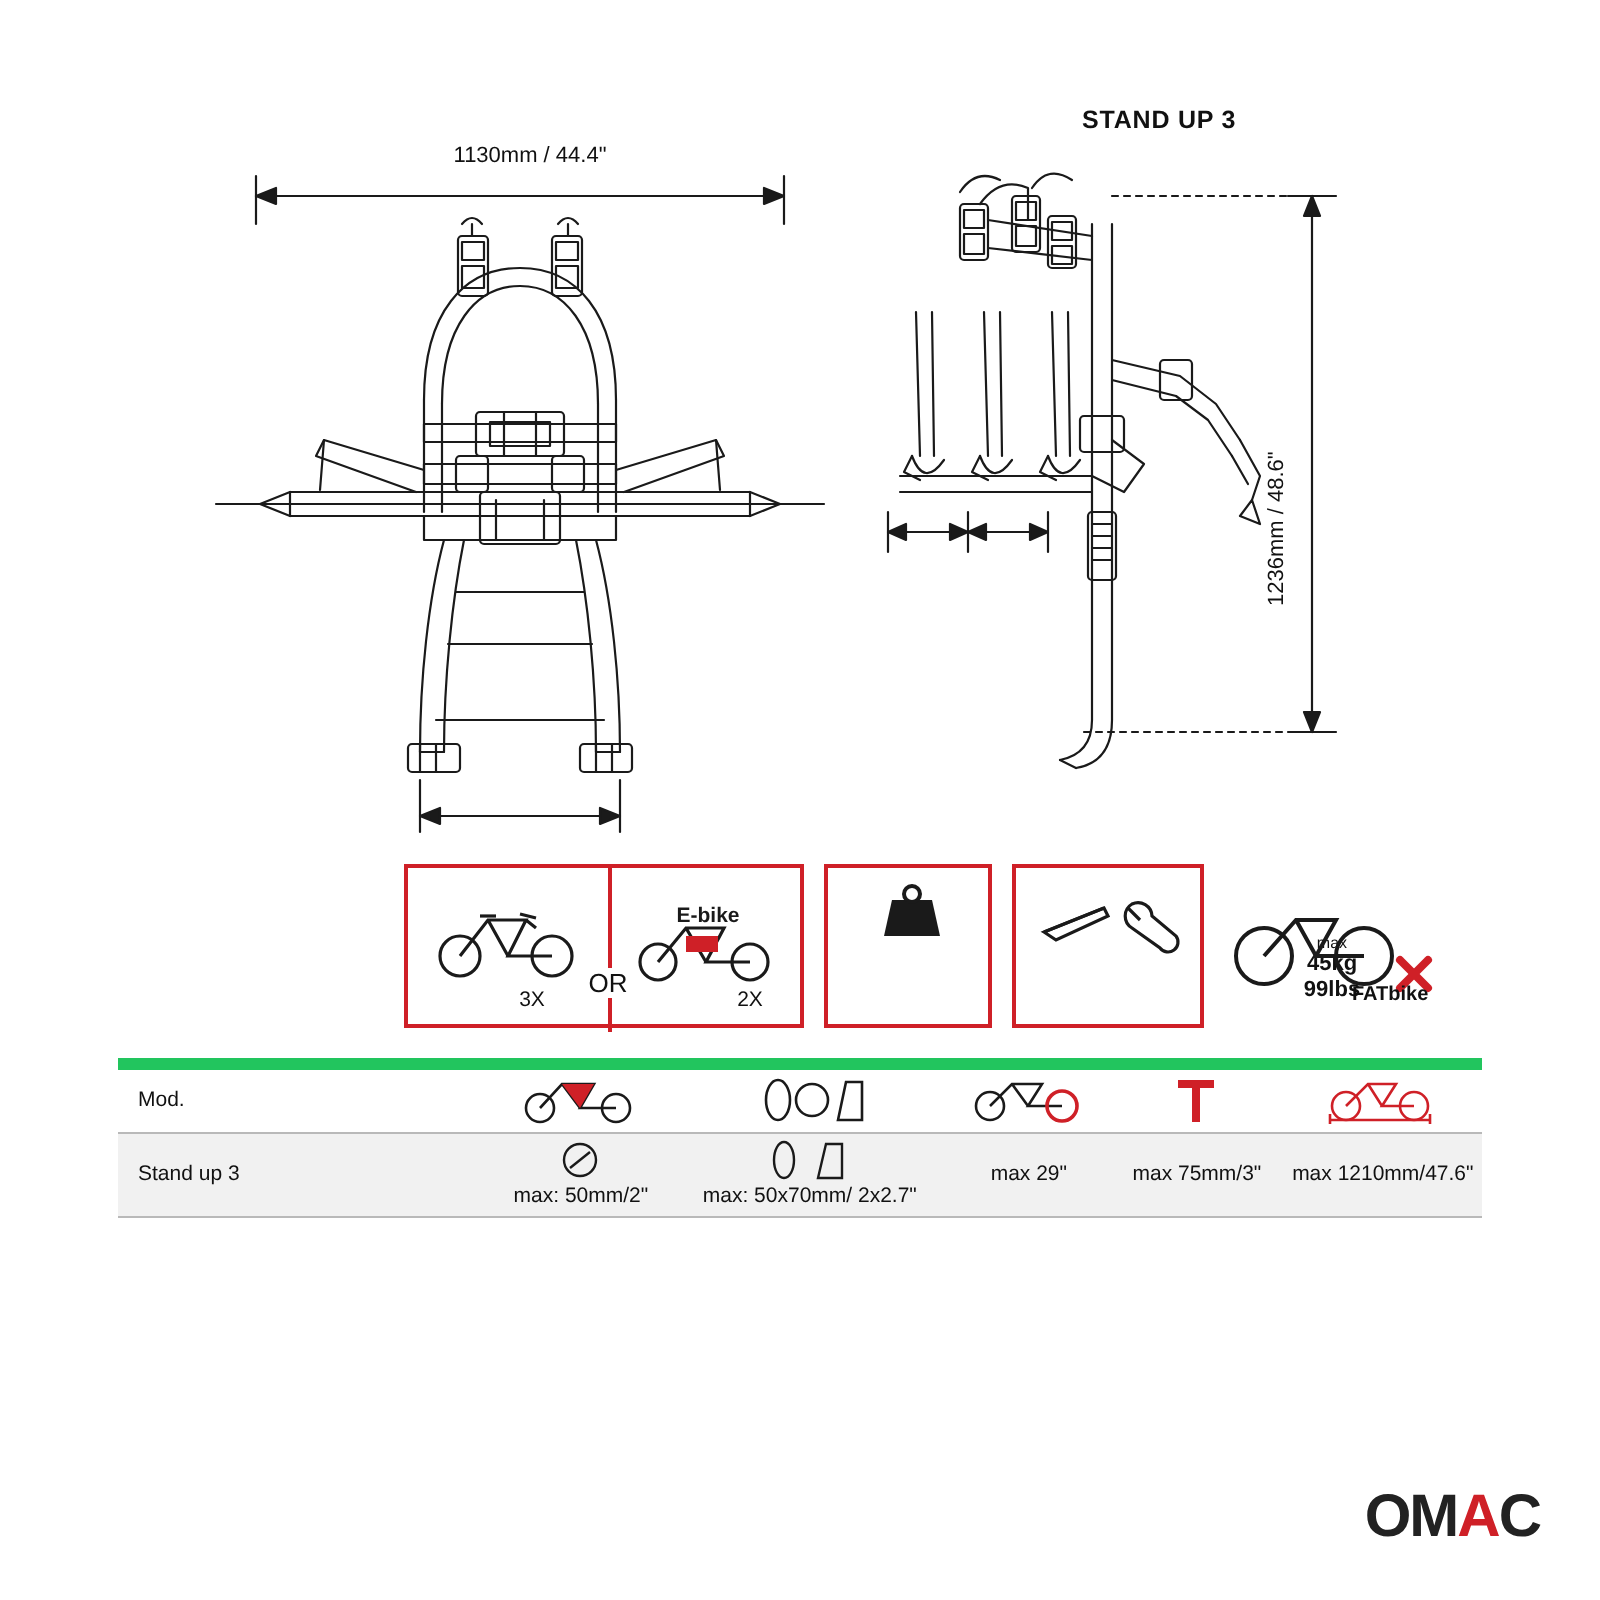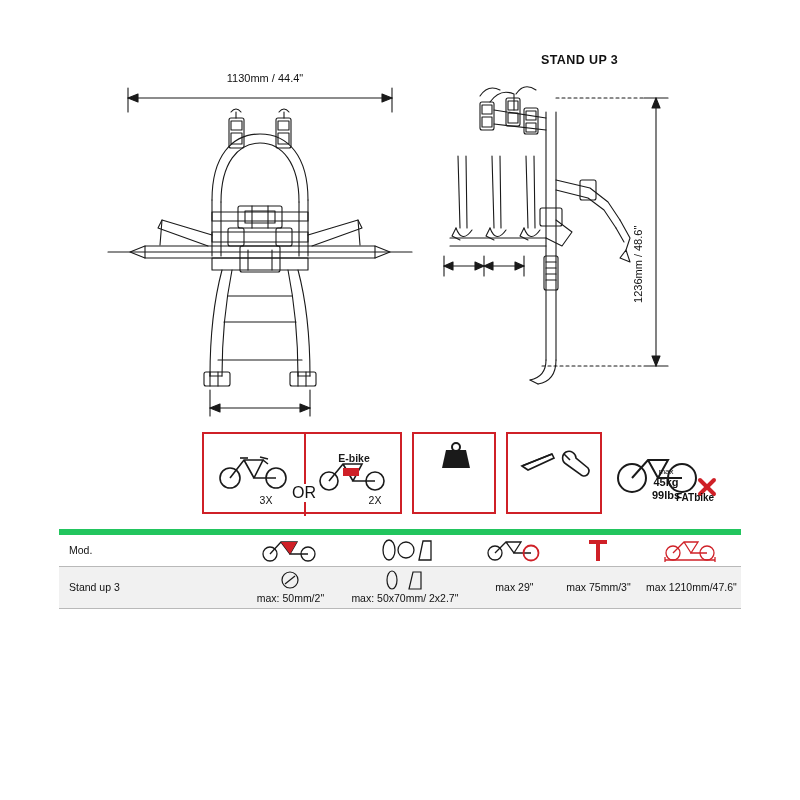--- a/index.html
+++ b/index.html
@@ -76,21 +76,21 @@
   }
   .f-cap {
     position: absolute;
     font-size: 10.5px;
     text-align: center;
     white-space: nowrap;
     color: #111;
   }
   .or-text {
     position: absolute;
-    font-size: 16px;
+    font-size: 13px;
     color: #111;
     left: 100px;
     top: 50px;
     transform: translateX(-50%);
     background: #fff;
     padding: 0 2px;
   }
   .ebike-title {
     position: absolute;
     left: 150px;
@@ -485,14 +485,17 @@
         </svg>
         <span>max: 50x70mm/ 2x2.7"</span>
       </td>
       <td class="cell vdiv">max 29"</td>
       <td class="cell vdiv">max 75mm/3"</td>
       <td class="cell vdiv">max 1210mm/47.6"</td>
     </tr>
   </tbody>
     </table>
 
+  <div class="logo">
+    <span>OM</span><span class="a-red">A</span><span>C</span>
+  </div>
 
 </div>
 
 </body></html>

